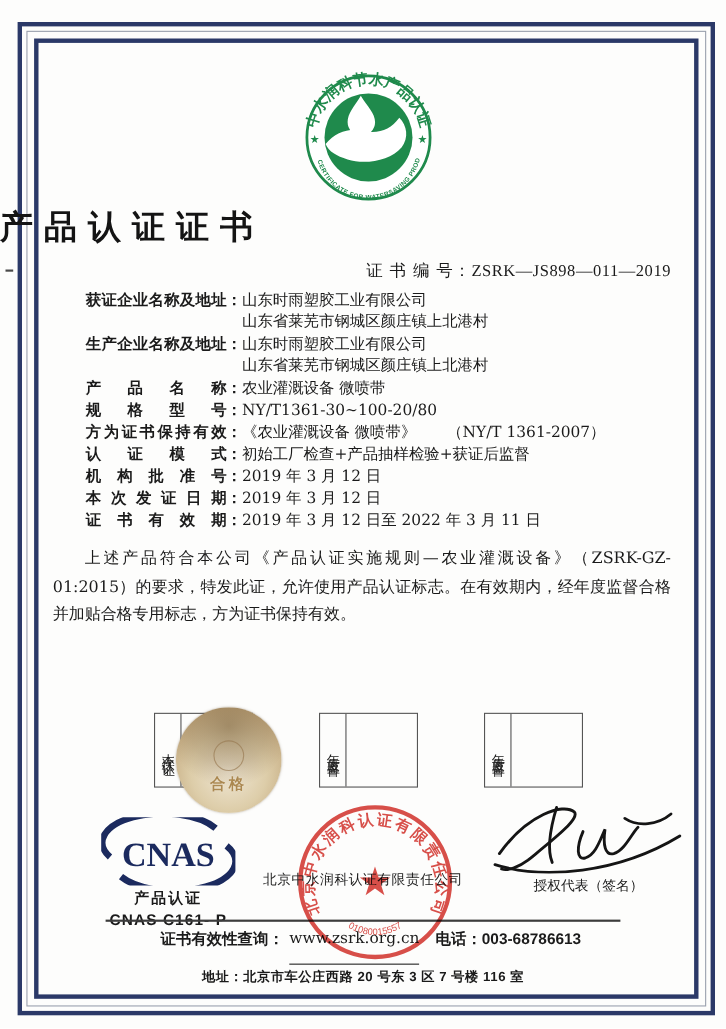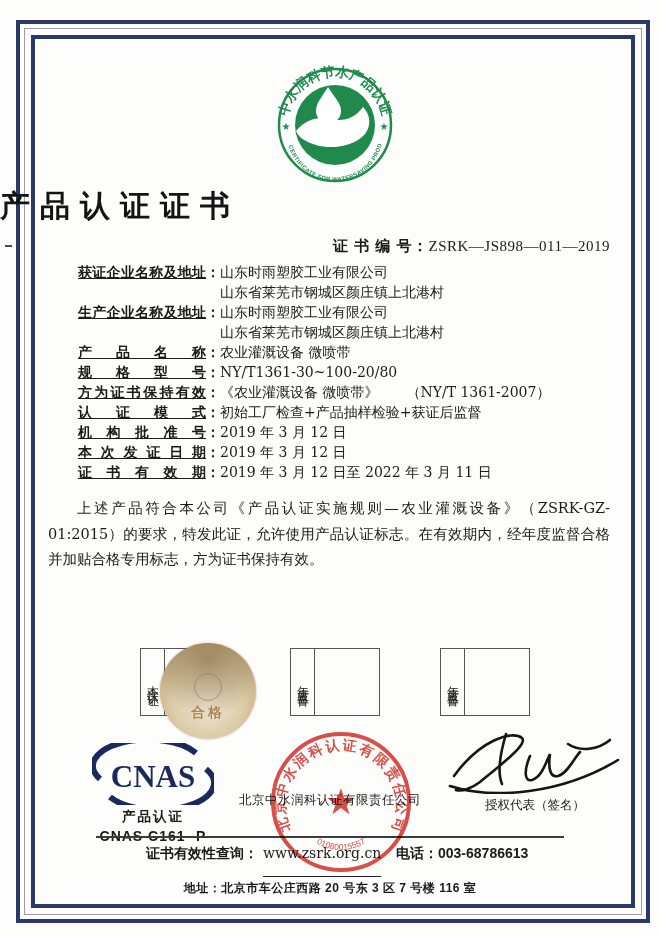--- a/index.html
+++ b/index.html
@@ -19,26 +19,26 @@
   .f3{left:31px;top:35px;right:25px;bottom:27px;border:4px solid var(--navy);}
 
   .scan-mark{position:absolute;left:5px;top:245px;width:7px;height:2px;background:#4a4a4a;}
 
   .seal{position:absolute;left:255px;top:45px;width:160px;height:160px;}
 
   .title{position:absolute;left:0;top:186px;width:100%;text-align:left;
     font-family:var(--sans);font-weight:bold;font-size:30px;letter-spacing:10px;color:#141414;}
 
   .certno{position:absolute;left:0;top:237px;width:100%;text-align:right;padding-right:50px;font-size:15px;}
-  .certno .lbl{font-family:var(--sans);font-weight:bold;letter-spacing:1px;}
+  .certno .lbl{font-family:var(--sans);font-weight:normal;letter-spacing:1px;}
   .certno .val{font-family:Liberation Serif, serif;letter-spacing:.5px;}
 
   .fields{position:absolute;left:78px;top:262px;width:535px;}
   .frow{display:flex;height:20px;line-height:20px;font-size:14px;align-items:baseline;}
-  .flabel{font-family:var(--sans);font-weight:bold;width:128px;text-align:justify;text-align-last:justify;flex:0 0 128px;text-decoration:underline;}
+  .flabel{font-family:var(--sans);font-weight:bold;width:128px;text-align:justify;text-align-last:justify;flex:0 0 128px;}
   .fcolon{font-family:var(--sans);font-weight:bold;flex:0 0 14px;}
   .fvalue{font-family:var(--serif);white-space:pre;}
   .fcont{padding-left:142px;font-family:var(--serif);}
 
   .statement{position:absolute;left:48px;top:496px;width:562px;font-size:14.5px;line-height:25.5px;
     text-align:justify;text-indent:2em;font-family:var(--serif);}
 
   .sbox{position:absolute;top:648px;width:90px;height:68px;border:1.5px solid #555;display:flex;background:transparent;}
   .sbox .vcol{width:24px;border-right:1.5px solid #555;display:flex;align-items:center;justify-content:center;}
   .sbox .vlabel{writing-mode:vertical-rl;text-orientation:upright;font-size:12px;letter-spacing:3px;font-family:var(--serif);}

